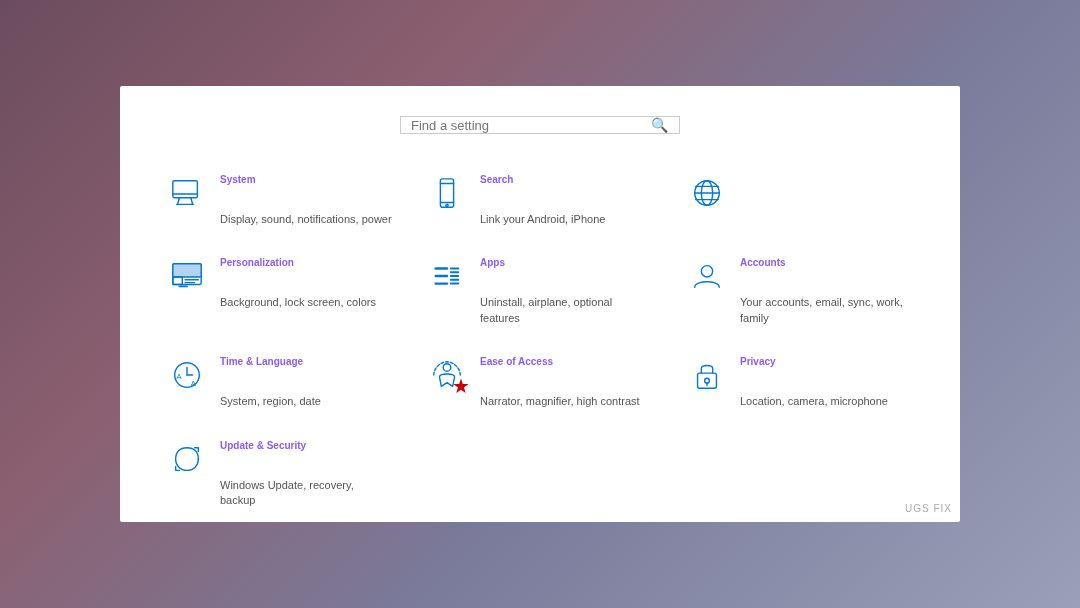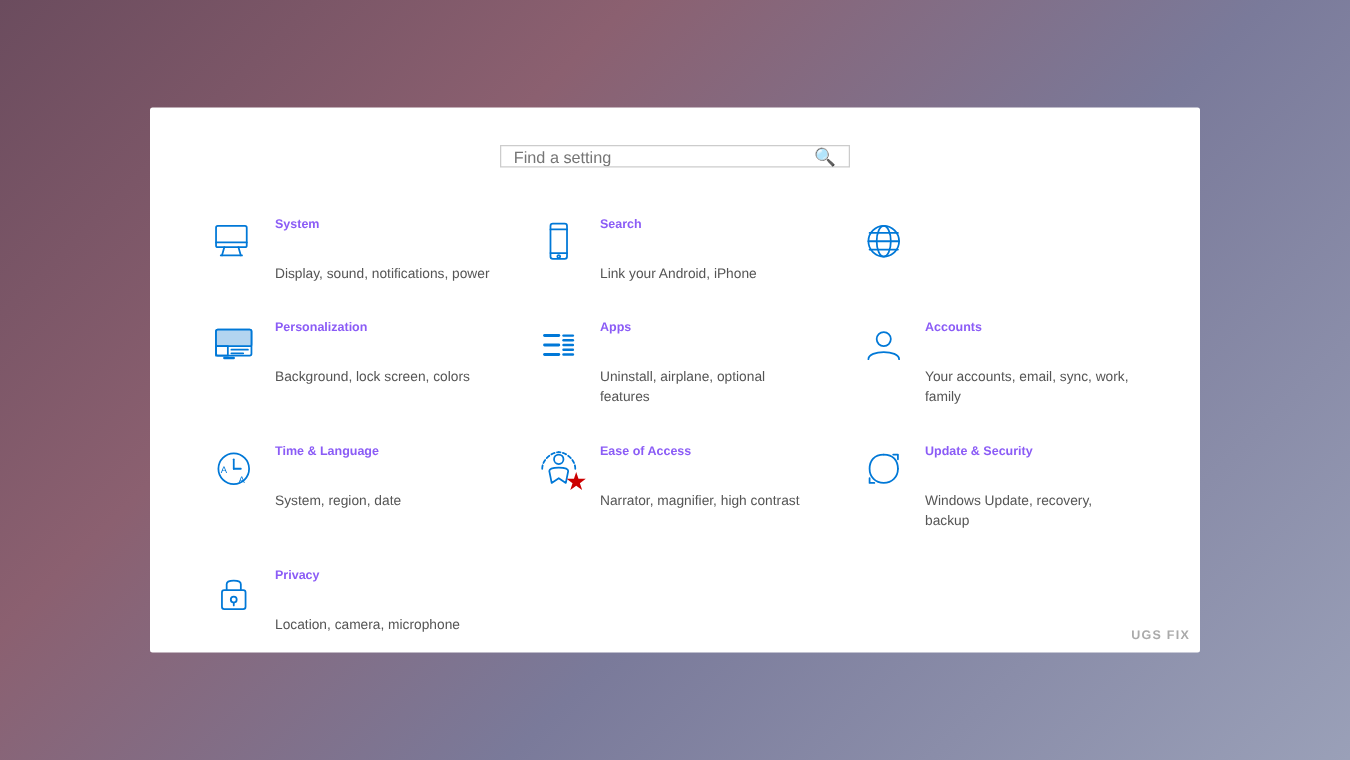--- a/index.html
+++ b/index.html
@@ -118,21 +118,21 @@
       z-index: 10;
       line-height: 1;
     }
 
     .watermark {
       position: absolute;
       bottom: 8px;
       right: 8px;
       font-size: 10px;
       color: #aaa;
-      font-weight: bold;
+      font-weight: normal;
       letter-spacing: 1px;
     }
   </style>
 </head>
 <body>
 
 <div class="settings-window">
 
   <div class="search-bar">
     <input type="text" placeholder="Find a setting" style="">
@@ -264,43 +264,43 @@
       <div class="setting-text">
         <span class="setting-title">Ease of Access</span>
         <span class="setting-desc">Narrator, magnifier, high contrast</span>
       </div>
     </div>
 
 
     <div class="setting-item">
       <div class="setting-icon">
         <svg viewBox="0 0 36 36">
+          <rect x="8" y="16" width="20" height="16" rx="2"></rect>
+          <path d="M12 16 L12 11 C12 7 24 7 24 11 L24 16"></path>
+          <circle cx="18" cy="24" r="2.5"></circle>
+          <line x1="18" y1="26.5" x2="18" y2="29"></line>
+        </svg>
+      </div>
+      <div class="setting-text">
+        <span class="setting-title">Privacy</span>
+        <span class="setting-desc">Location, camera, microphone</span>
+      </div>
+    </div>
+
+    <div class="setting-item">
+      <div class="setting-icon">
+        <svg viewBox="0 0 36 36">
           <path d="M18 6 C26 6 30 11 30 18"></path>
           <path d="M30 18 C30 25 25 30 18 30 C11 30 6 25 6 18 C6 11 10 6 18 6"></path>
           <polyline points="26,6 30,6 30,10"></polyline>
           <polyline points="10,30 6,30 6,26"></polyline>
         </svg>
       </div>
       <div class="setting-text">
         <span class="setting-title">Update &amp; Security</span>
         <span class="setting-desc">Windows Update, recovery, backup</span>
       </div>
     </div>
 
-    <div class="setting-item">
-      <div class="setting-icon">
-        <svg viewBox="0 0 36 36">
-          <rect x="8" y="16" width="20" height="16" rx="2"></rect>
-          <path d="M12 16 L12 11 C12 7 24 7 24 11 L24 16"></path>
-          <circle cx="18" cy="24" r="2.5"></circle>
-          <line x1="18" y1="26.5" x2="18" y2="29"></line>
-        </svg>
-      </div>
-      <div class="setting-text">
-        <span class="setting-title">Privacy</span>
-        <span class="setting-desc">Location, camera, microphone</span>
-      </div>
-    </div>
-
   </div>
 
   <div class="watermark">UGS FIX</div>
 </div>
 
 </body></html>

